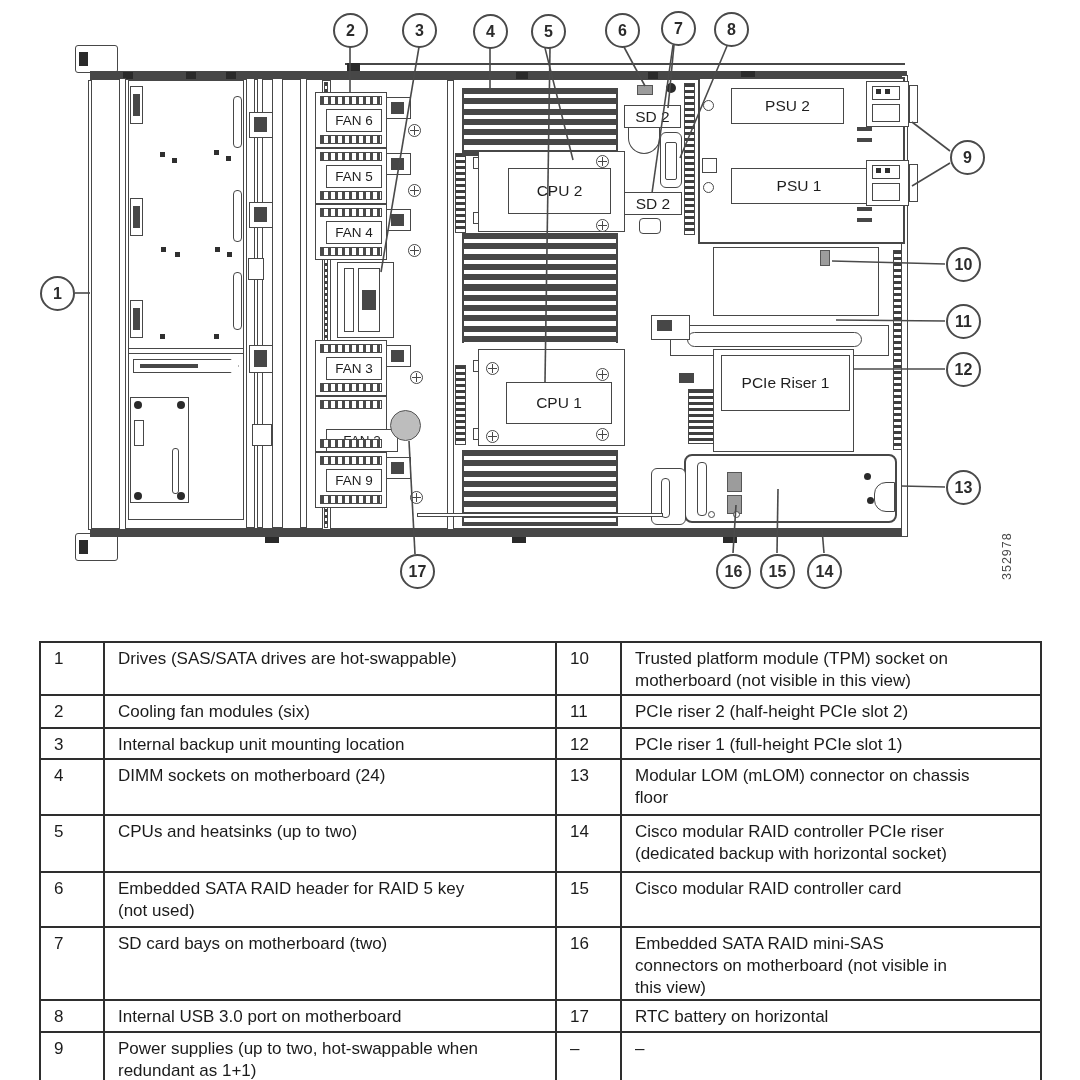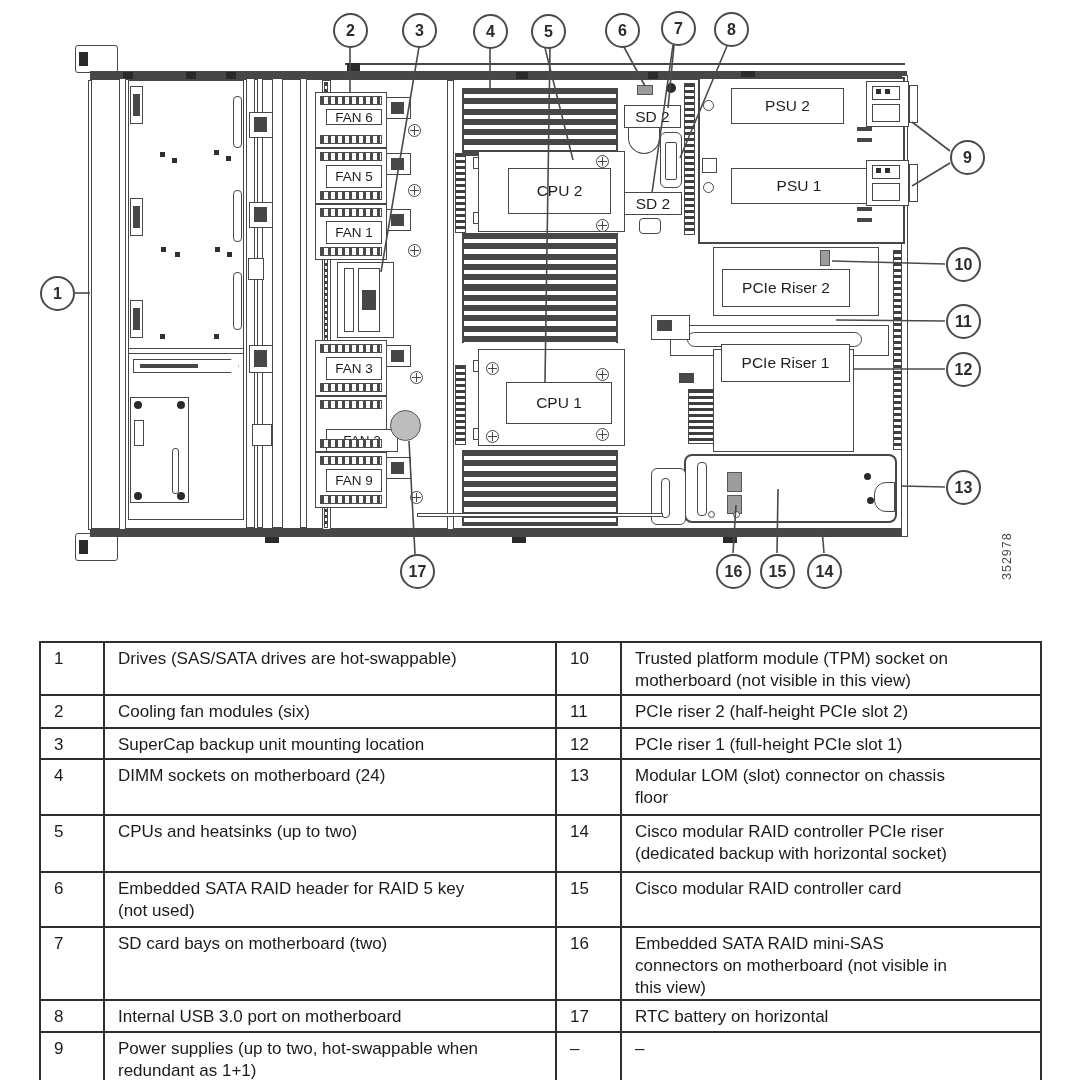--- a/index.html
+++ b/index.html
@@ -106,35 +106,35 @@
     <div class="a d" style="left:254px;top:117px;width:13px;height:15px"></div>
     <div class="a b" style="left:249px;top:202px;width:24px;height:26px"></div>
     <div class="a d" style="left:254px;top:207px;width:13px;height:15px"></div>
     <div class="a b" style="left:248px;top:258px;width:16px;height:22px"></div>
     <div class="a b" style="left:249px;top:345px;width:24px;height:28px"></div>
     <div class="a d" style="left:254px;top:350px;width:13px;height:17px"></div>
     <div class="a b" style="left:252px;top:424px;width:20px;height:22px"></div>
 
     <div class="a b" style="left:315px;top:92px;width:72px;height:56px"></div>
     <div class="a hat" style="left:320px;top:96px;width:62px;height:9px"></div>
-    <div class="a lbl" style="left:326px;top:109px;width:56px;height:16px">FAN 6</div>
+    <div class="a lbl" style="left:326px;top:109px;width:56px;height:23px">FAN 6</div>
     <div class="a hat" style="left:320px;top:135px;width:62px;height:9px"></div>
     <div class="a b" style="left:386px;top:97px;width:25px;height:22px"></div>
     <div class="a d" style="left:391px;top:102px;width:13px;height:12px"></div>
 
     <div class="a b" style="left:315px;top:148px;width:72px;height:56px"></div>
     <div class="a hat" style="left:320px;top:152px;width:62px;height:9px"></div>
     <div class="a lbl" style="left:326px;top:165px;width:56px;height:23px">FAN 5</div>
     <div class="a hat" style="left:320px;top:191px;width:62px;height:9px"></div>
     <div class="a b" style="left:386px;top:153px;width:25px;height:22px"></div>
     <div class="a d" style="left:391px;top:158px;width:13px;height:12px"></div>
 
     <div class="a b" style="left:315px;top:204px;width:72px;height:56px"></div>
     <div class="a hat" style="left:320px;top:208px;width:62px;height:9px"></div>
-    <div class="a lbl" style="left:326px;top:221px;width:56px;height:23px">FAN 1</div>
+    <div class="a lbl" style="left:326px;top:221px;width:56px;height:23px">FAN 4</div>
     <div class="a hat" style="left:320px;top:247px;width:62px;height:9px"></div>
     <div class="a b" style="left:386px;top:209px;width:25px;height:22px"></div>
     <div class="a d" style="left:391px;top:214px;width:13px;height:12px"></div>
 
     <div class="a b" style="left:337px;top:262px;width:57px;height:76px"></div>
     <div class="a b" style="left:344px;top:268px;width:10px;height:64px"></div>
     <div class="a b" style="left:358px;top:268px;width:22px;height:64px"></div>
     <div class="a d" style="left:362px;top:290px;width:14px;height:20px"></div>
 
     <div class="a b" style="left:315px;top:340px;width:72px;height:56px"></div>
@@ -219,29 +219,28 @@
     <div class="a b" style="left:872px;top:165px;width:28px;height:14px"></div>
     <div class="a sq" style="left:876px;top:168px"></div>
     <div class="a sq" style="left:885px;top:168px"></div>
     <div class="a b" style="left:872px;top:183px;width:28px;height:18px"></div>
     <div class="a b" style="left:909px;top:164px;width:9px;height:38px"></div>
 
     <div class="a pins" style="left:893px;top:250px;width:9px;height:200px"></div>
 
     <div class="a b" style="left:713px;top:247px;width:166px;height:69px"></div>
     <div class="a g" style="left:820px;top:250px;width:10px;height:16px"></div>
-    <div class="a lbl lb2" style="left:722px;top:269px;width:128px;height:38px">PCIe Riser 2</div>
 
     <div class="a b" style="left:670px;top:325px;width:219px;height:31px"></div>
     <div class="a b" style="left:687px;top:332px;width:175px;height:15px;border-radius:8px"></div>
     <div class="a b" style="left:651px;top:315px;width:39px;height:25px"></div>
     <div class="a d" style="left:657px;top:320px;width:15px;height:11px"></div>
 
     <div class="a b" style="left:713px;top:349px;width:141px;height:103px"></div>
-    <div class="a lbl lb2" style="left:721px;top:344px;width:129px;height:38px">PCIe Riser 1</div>
+    <div class="a lbl lb2" style="left:721px;top:355px;width:129px;height:56px">PCIe Riser 1</div>
     <div class="a pins" style="left:688px;top:389px;width:26px;height:55px"></div>
     <div class="a d" style="left:679px;top:373px;width:15px;height:10px"></div>
 
     <div class="a b2" style="left:684px;top:454px;width:213px;height:69px;border-radius:8px"></div>
     <div class="a b" style="left:697px;top:462px;width:10px;height:54px;border-radius:4px"></div>
     <div class="a g" style="left:727px;top:472px;width:15px;height:20px"></div>
     <div class="a g" style="left:727px;top:495px;width:15px;height:19px"></div>
     <div class="a b" style="left:874px;top:482px;width:21px;height:30px;border-radius:12px 0 0 12px"></div>
     <div class="a dotB" style="left:864px;top:473px;width:7px;height:7px"></div>
     <div class="a dotB" style="left:867px;top:497px;width:7px;height:7px"></div>
@@ -312,29 +311,29 @@
         <td class="desc">Trusted platform module (TPM) socket on motherboard (not visible in this view)</td>
       </tr>
       <tr style="height:33px">
         <td class="num">2</td>
         <td class="desc">Cooling fan modules (six)</td>
         <td class="num">11</td>
         <td class="desc">PCIe riser 2 (half-height PCIe slot 2)</td>
       </tr>
       <tr style="height:31px">
         <td class="num">3</td>
-        <td class="desc">SuperCap backup unit mounting location</td>
+        <td class="desc">Internal backup unit mounting location</td>
         <td class="num">12</td>
         <td class="desc">PCIe riser 1 (full-height PCIe slot 1)</td>
       </tr>
       <tr style="height:56px">
         <td class="num">4</td>
         <td class="desc">DIMM sockets on motherboard (24)</td>
         <td class="num">13</td>
-        <td class="desc">Modular LOM (slot) connector on chassis floor</td>
+        <td class="desc">Modular LOM (mLOM) connector on chassis floor</td>
       </tr>
       <tr style="height:57px">
         <td class="num">5</td>
         <td class="desc">CPUs and heatsinks (up to two)</td>
         <td class="num">14</td>
         <td class="desc">Cisco modular RAID controller PCIe riser (dedicated backup with horizontal socket)</td>
       </tr>
       <tr style="height:55px">
         <td class="num">6</td>
         <td class="desc">Embedded SATA RAID header for RAID 5 key (not used)</td>

